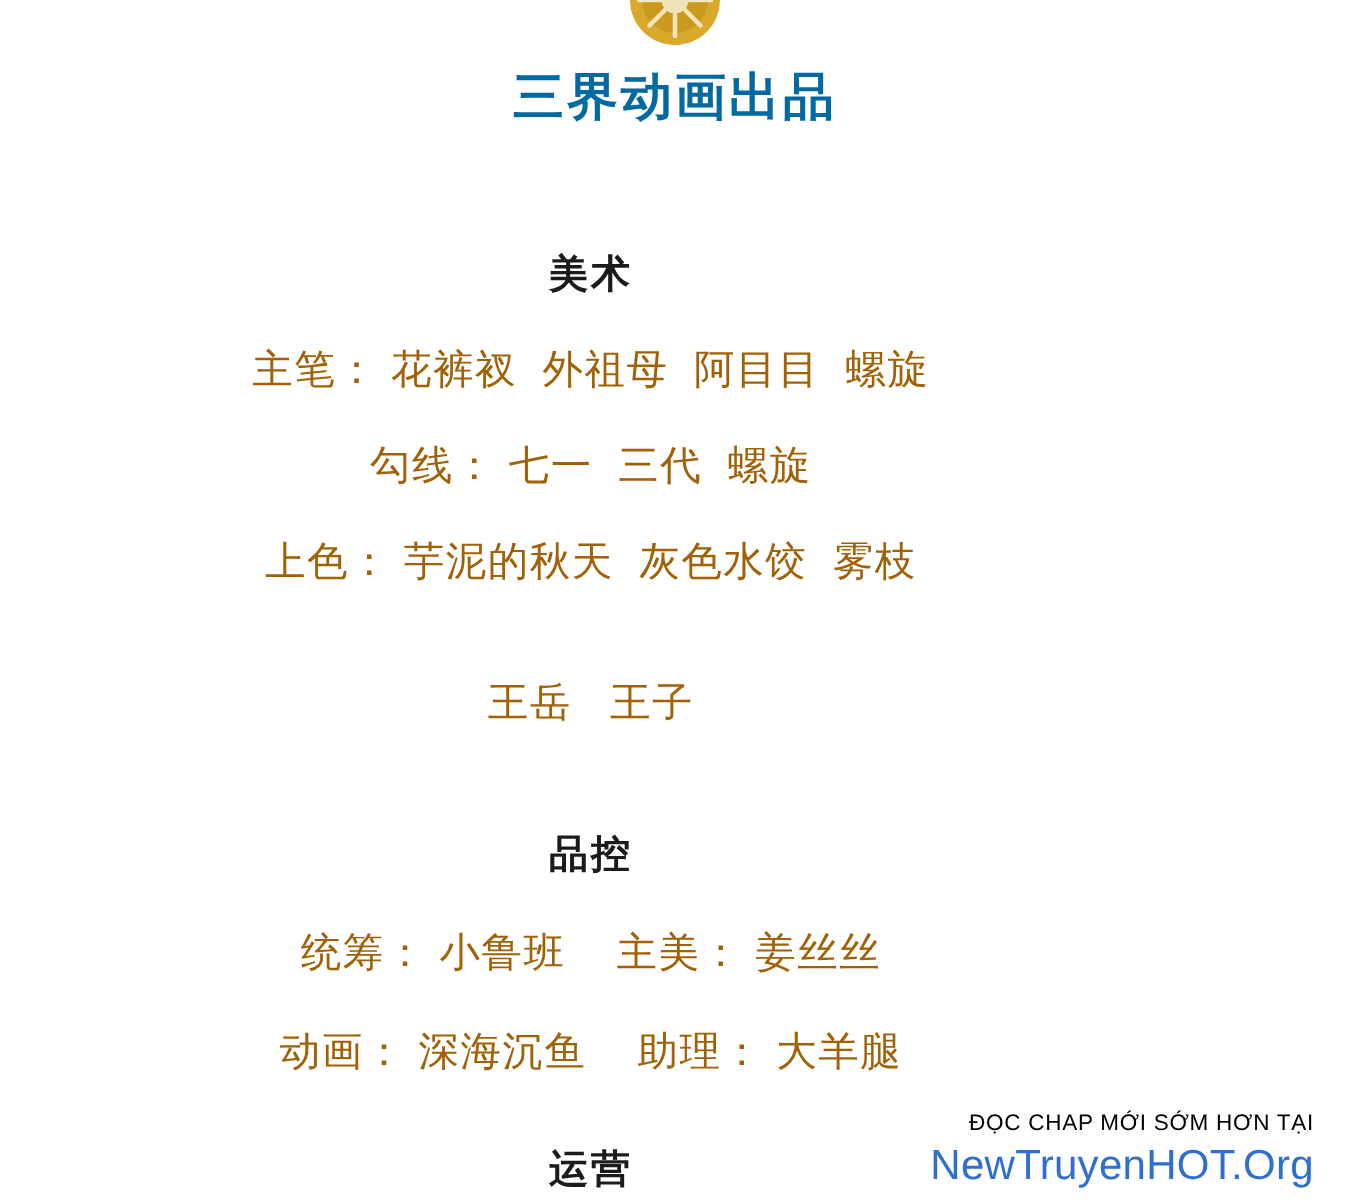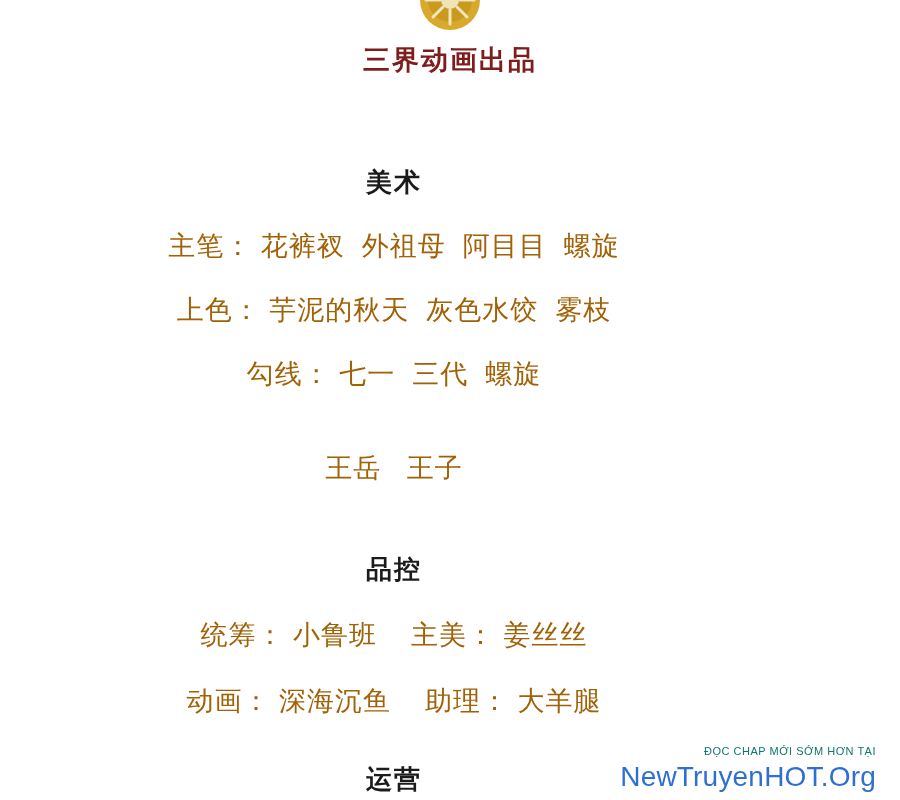--- a/index.html
+++ b/index.html
@@ -34,24 +34,24 @@
     width: 92px;
     height: 92px;
     position: relative;
   }
   .studio-title {
     position: absolute;
     top: 42px;
     left: 0;
     width: 900px;
     text-align: center;
-    font-size: 27px;
+    font-size: 34px;
     font-weight: 700;
     letter-spacing: 2px;
-    color: #7f1d1d;
+    color: #0369a1;
   }
   .section {
     position: absolute;
     left: 0;
     width: 788px;
     text-align: center;
   }
   .section-heading {
     font-size: 26px;
     font-weight: 700;
@@ -74,22 +74,22 @@
   .sec-ops { top: 762px; }
 
   .watermark {
     position: absolute;
     right: 24px;
     bottom: 6px;
     text-align: right;
     line-height: 1.25;
   }
   .wm-top {
-    font-size: 11px;
-    color: #0f766e;
+    font-size: 15px;
+    color: #000000;
     letter-spacing: 0.5px;
     margin-top: 40px;
   }
   .wm-main {
     font-size: 28px;
     color: #2f6fd0;
     font-weight: 400;
     letter-spacing: 0.2px;
   }
 </style>
@@ -116,22 +116,22 @@
         </g>
       </svg>
     </div>
   </div>
 
   <div class="studio-title">三界动画出品</div>
 
   <div class="section sec-art">
     <div class="section-heading">美术</div>
     <div class="credit-line">主笔： 花裤衩  外祖母  阿目目  螺旋</div>
+    <div class="credit-line">勾线： 七一  三代  螺旋</div>
     <div class="credit-line">上色： 芋泥的秋天  灰色水饺  雾枝</div>
-    <div class="credit-line">勾线： 七一  三代  螺旋</div>
   </div>
 
   <div class="section sec-writer">
     <div class="credit-line">王岳   王子</div>
   </div>
 
   <div class="section sec-qc">
     <div class="section-heading">品控</div>
     <div class="credit-line">统筹： 小鲁班    主美： 姜丝丝</div>
     <div class="credit-line">动画： 深海沉鱼    助理： 大羊腿</div>

